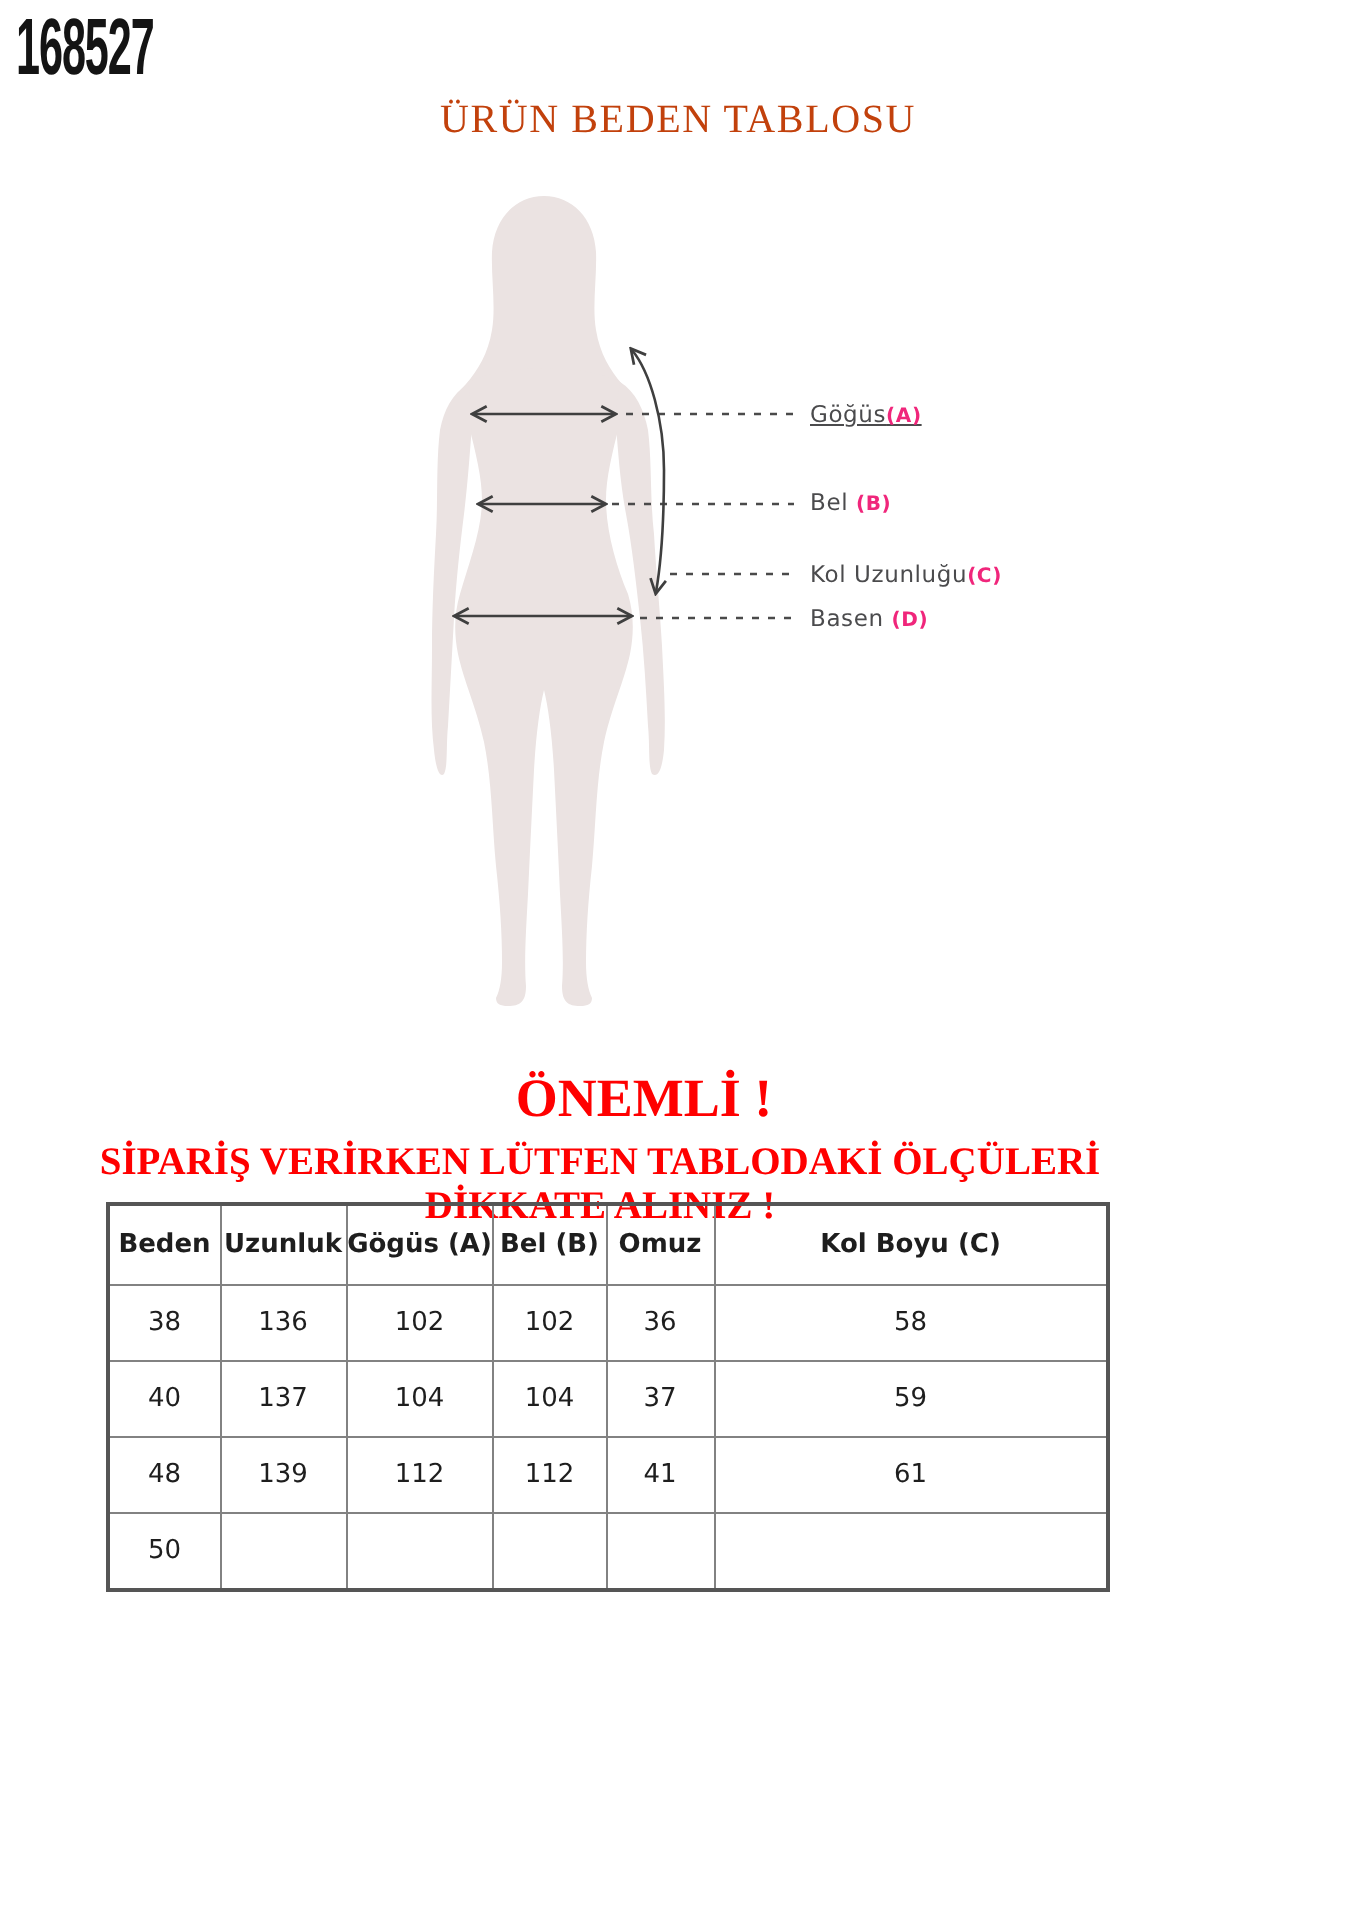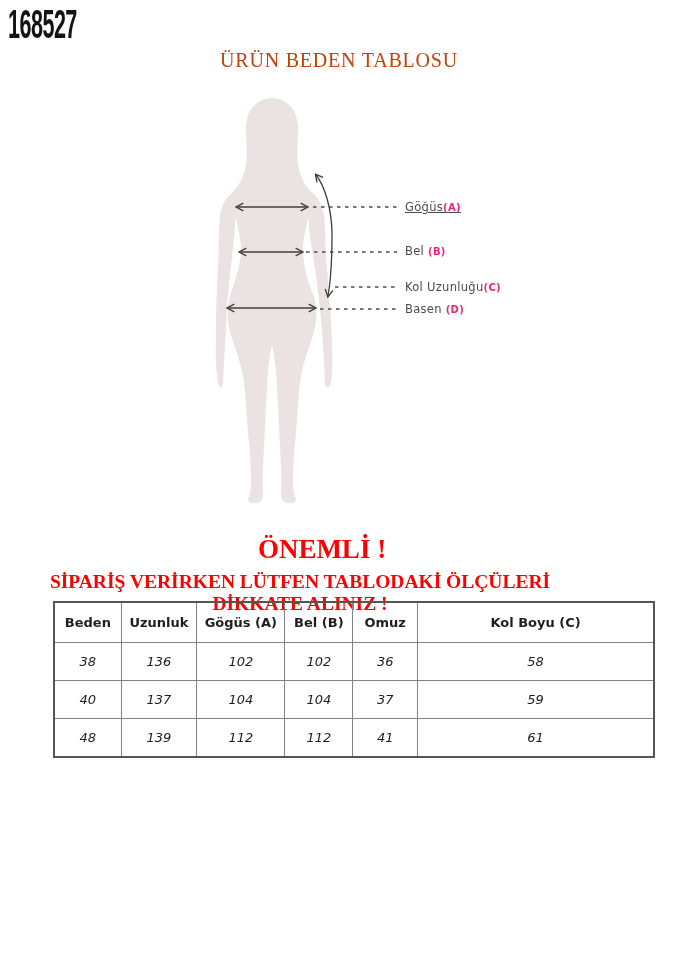--- a/index.html
+++ b/index.html
@@ -43,30 +43,30 @@
     color:var(--red,#ff0000);
   }
   .warn-message{
     position:absolute;left:0;top:571px;width:548px;text-align:center;
     font-family:"Liberation Serif",serif;font-weight:bold;font-size:19.5px;
     color:var(--red,#ff0000);
     margin-left:26px;
   }
   
   .size-table{
-    position:absolute;left:53px;top:601px;width:602px;
+    position:absolute;left:53px;top:601px;width:502px;
     border-collapse:collapse;table-layout:fixed;
     border:2px solid #555;
   }
   .size-table th,.size-table td{
     border:1px solid #828282;text-align:center;vertical-align:middle;
     font-size:13px;color:#1e1e1e;padding:0;
   }
   .size-table th{height:39px;font-weight:bold;font-size:13px;}
-  .size-table td{height:37px;font-weight:normal;font-style:italic;}
+  .size-table td{height:37px;font-weight:normal;}
 </style>
 </head>
 <body style="--red: #ff0000; --pink: #f0267b; --silhouette: #ebe3e2;">
 
 <div class="product-code">168527</div>
 
 <div class="page-title">ÜRÜN BEDEN TABLOSU</div>
 
 <div class="figure-wrap">
   <svg width="190" height="412" viewBox="0 0 190 412">
@@ -170,14 +170,22 @@
         <td>59</td>
       </tr>
       <tr>
         <td>48</td>
         <td>139</td>
         <td>112</td>
         <td>112</td>
         <td>41</td>
         <td>61</td>
       </tr>
+      <tr>
+        <td>50</td>
+        <td></td>
+        <td></td>
+        <td></td>
+        <td></td>
+        <td></td>
+      </tr>
     </tbody>
 </table>
 
 </body></html>

